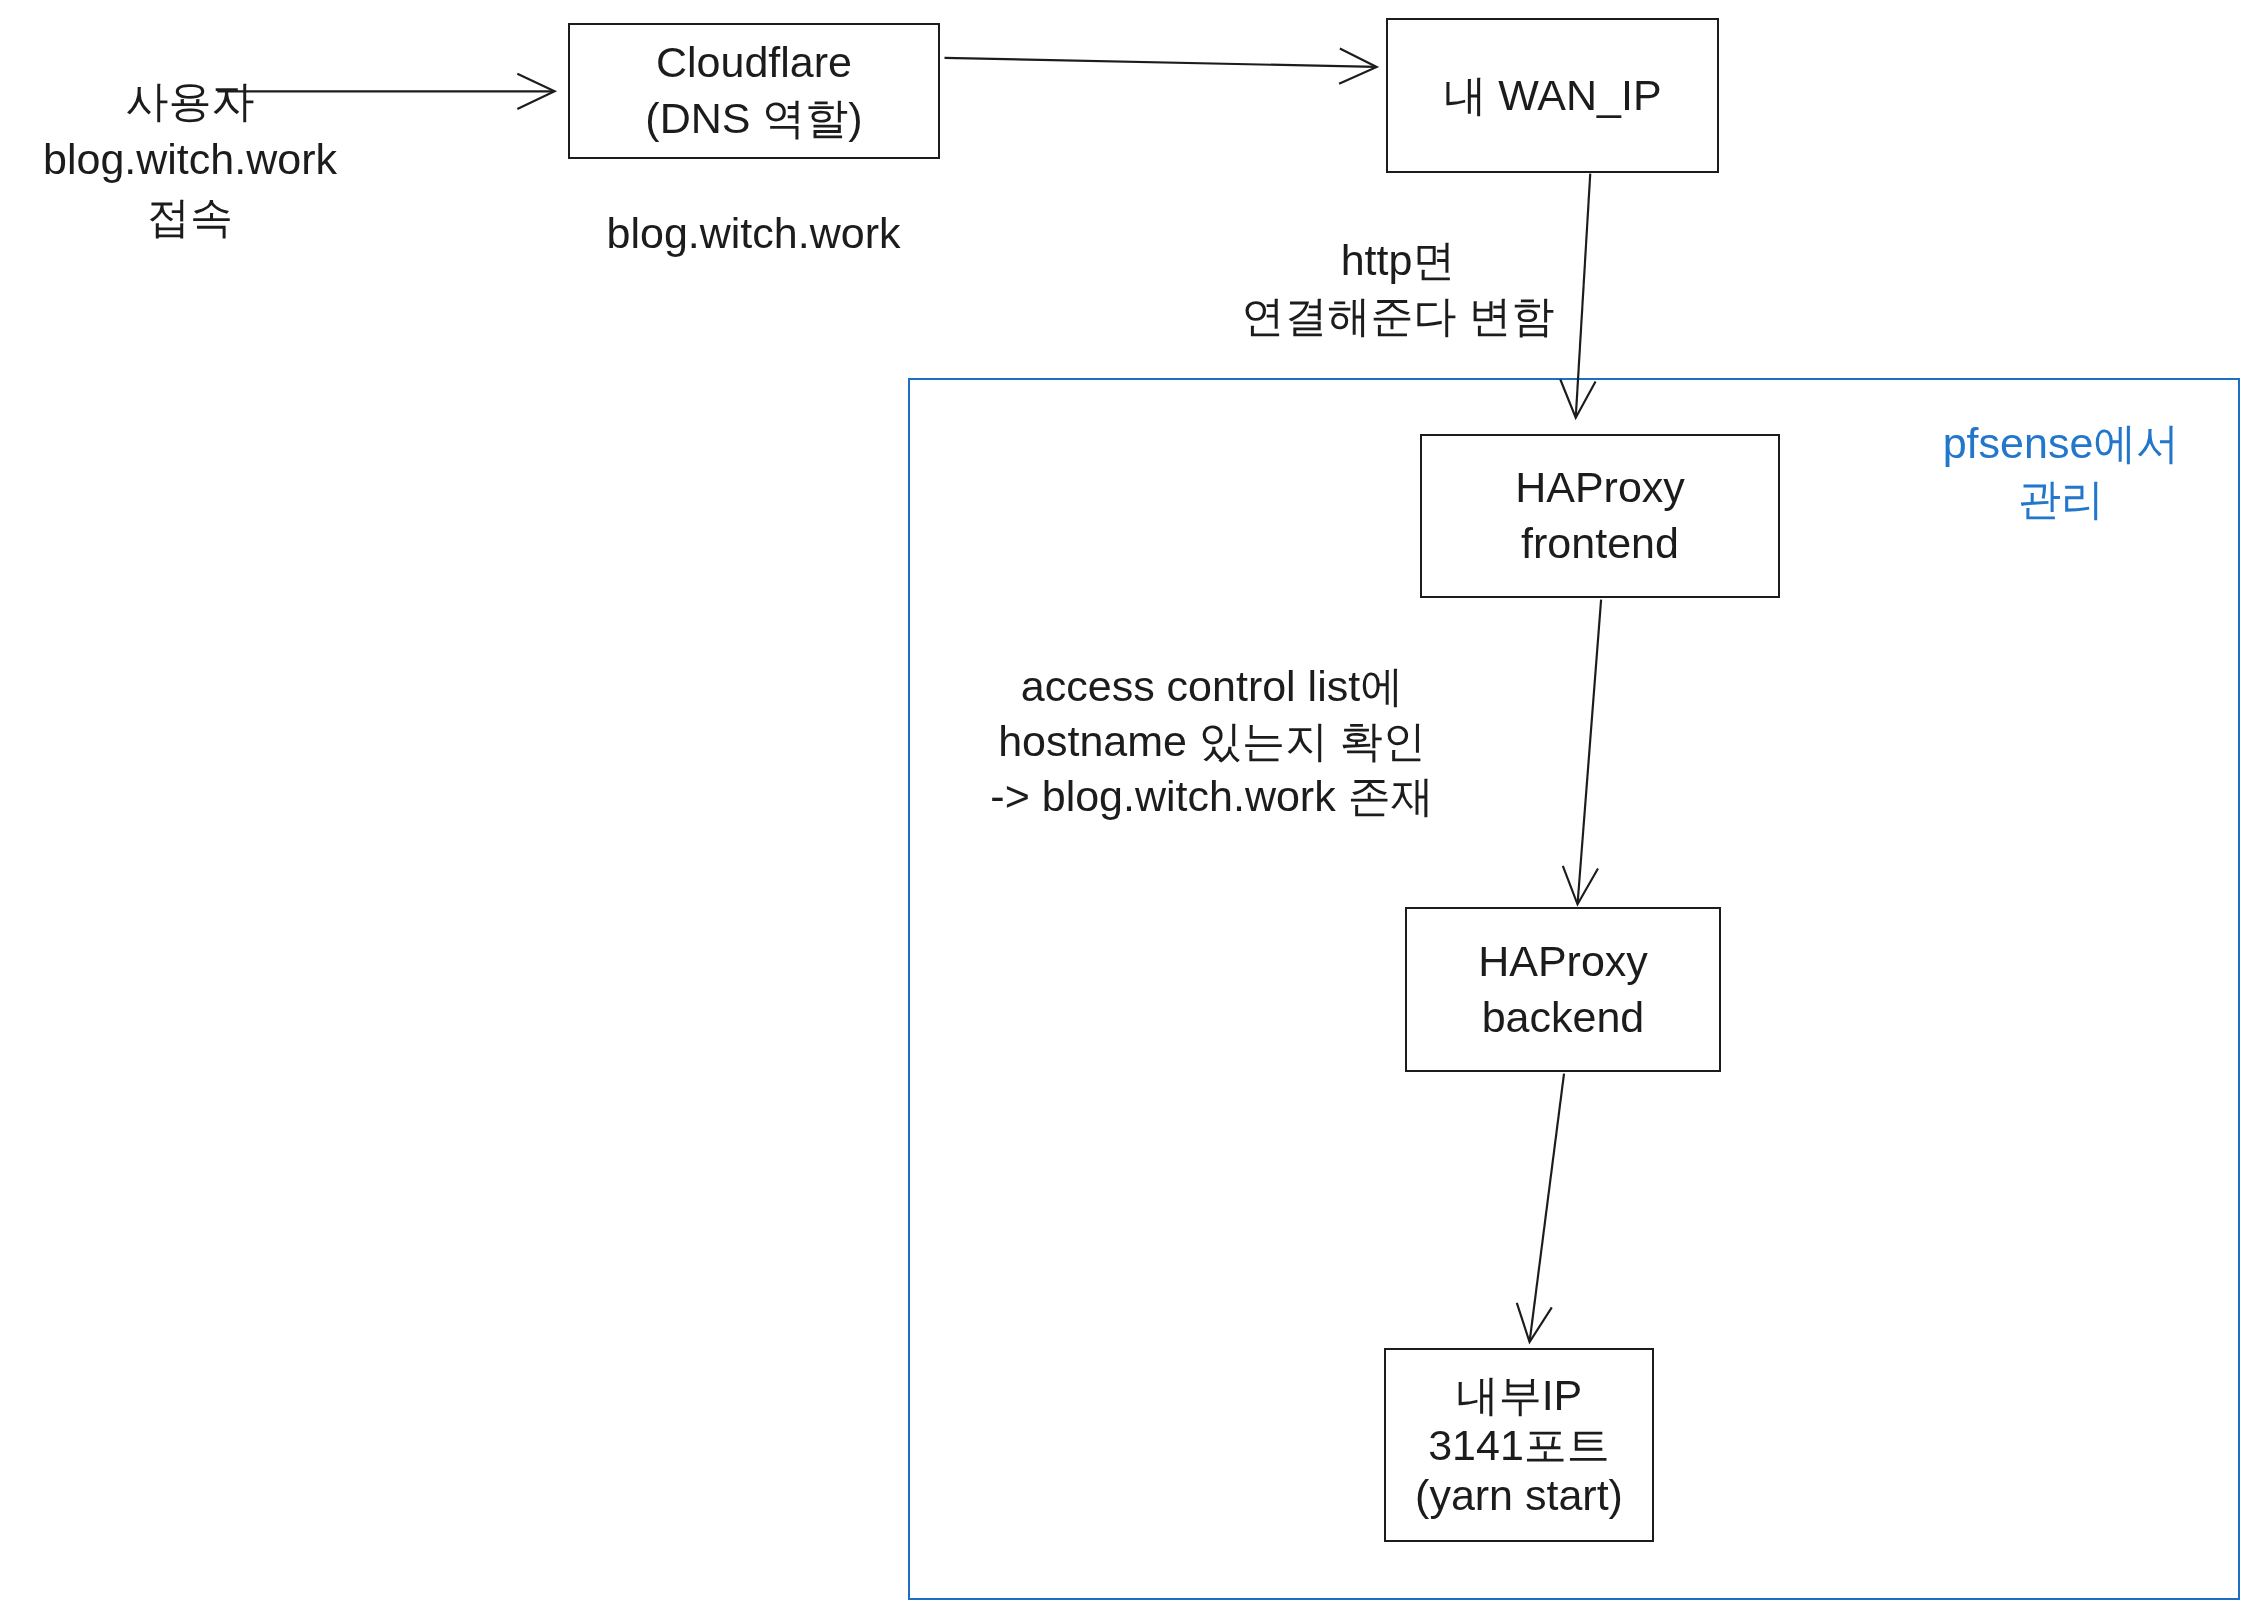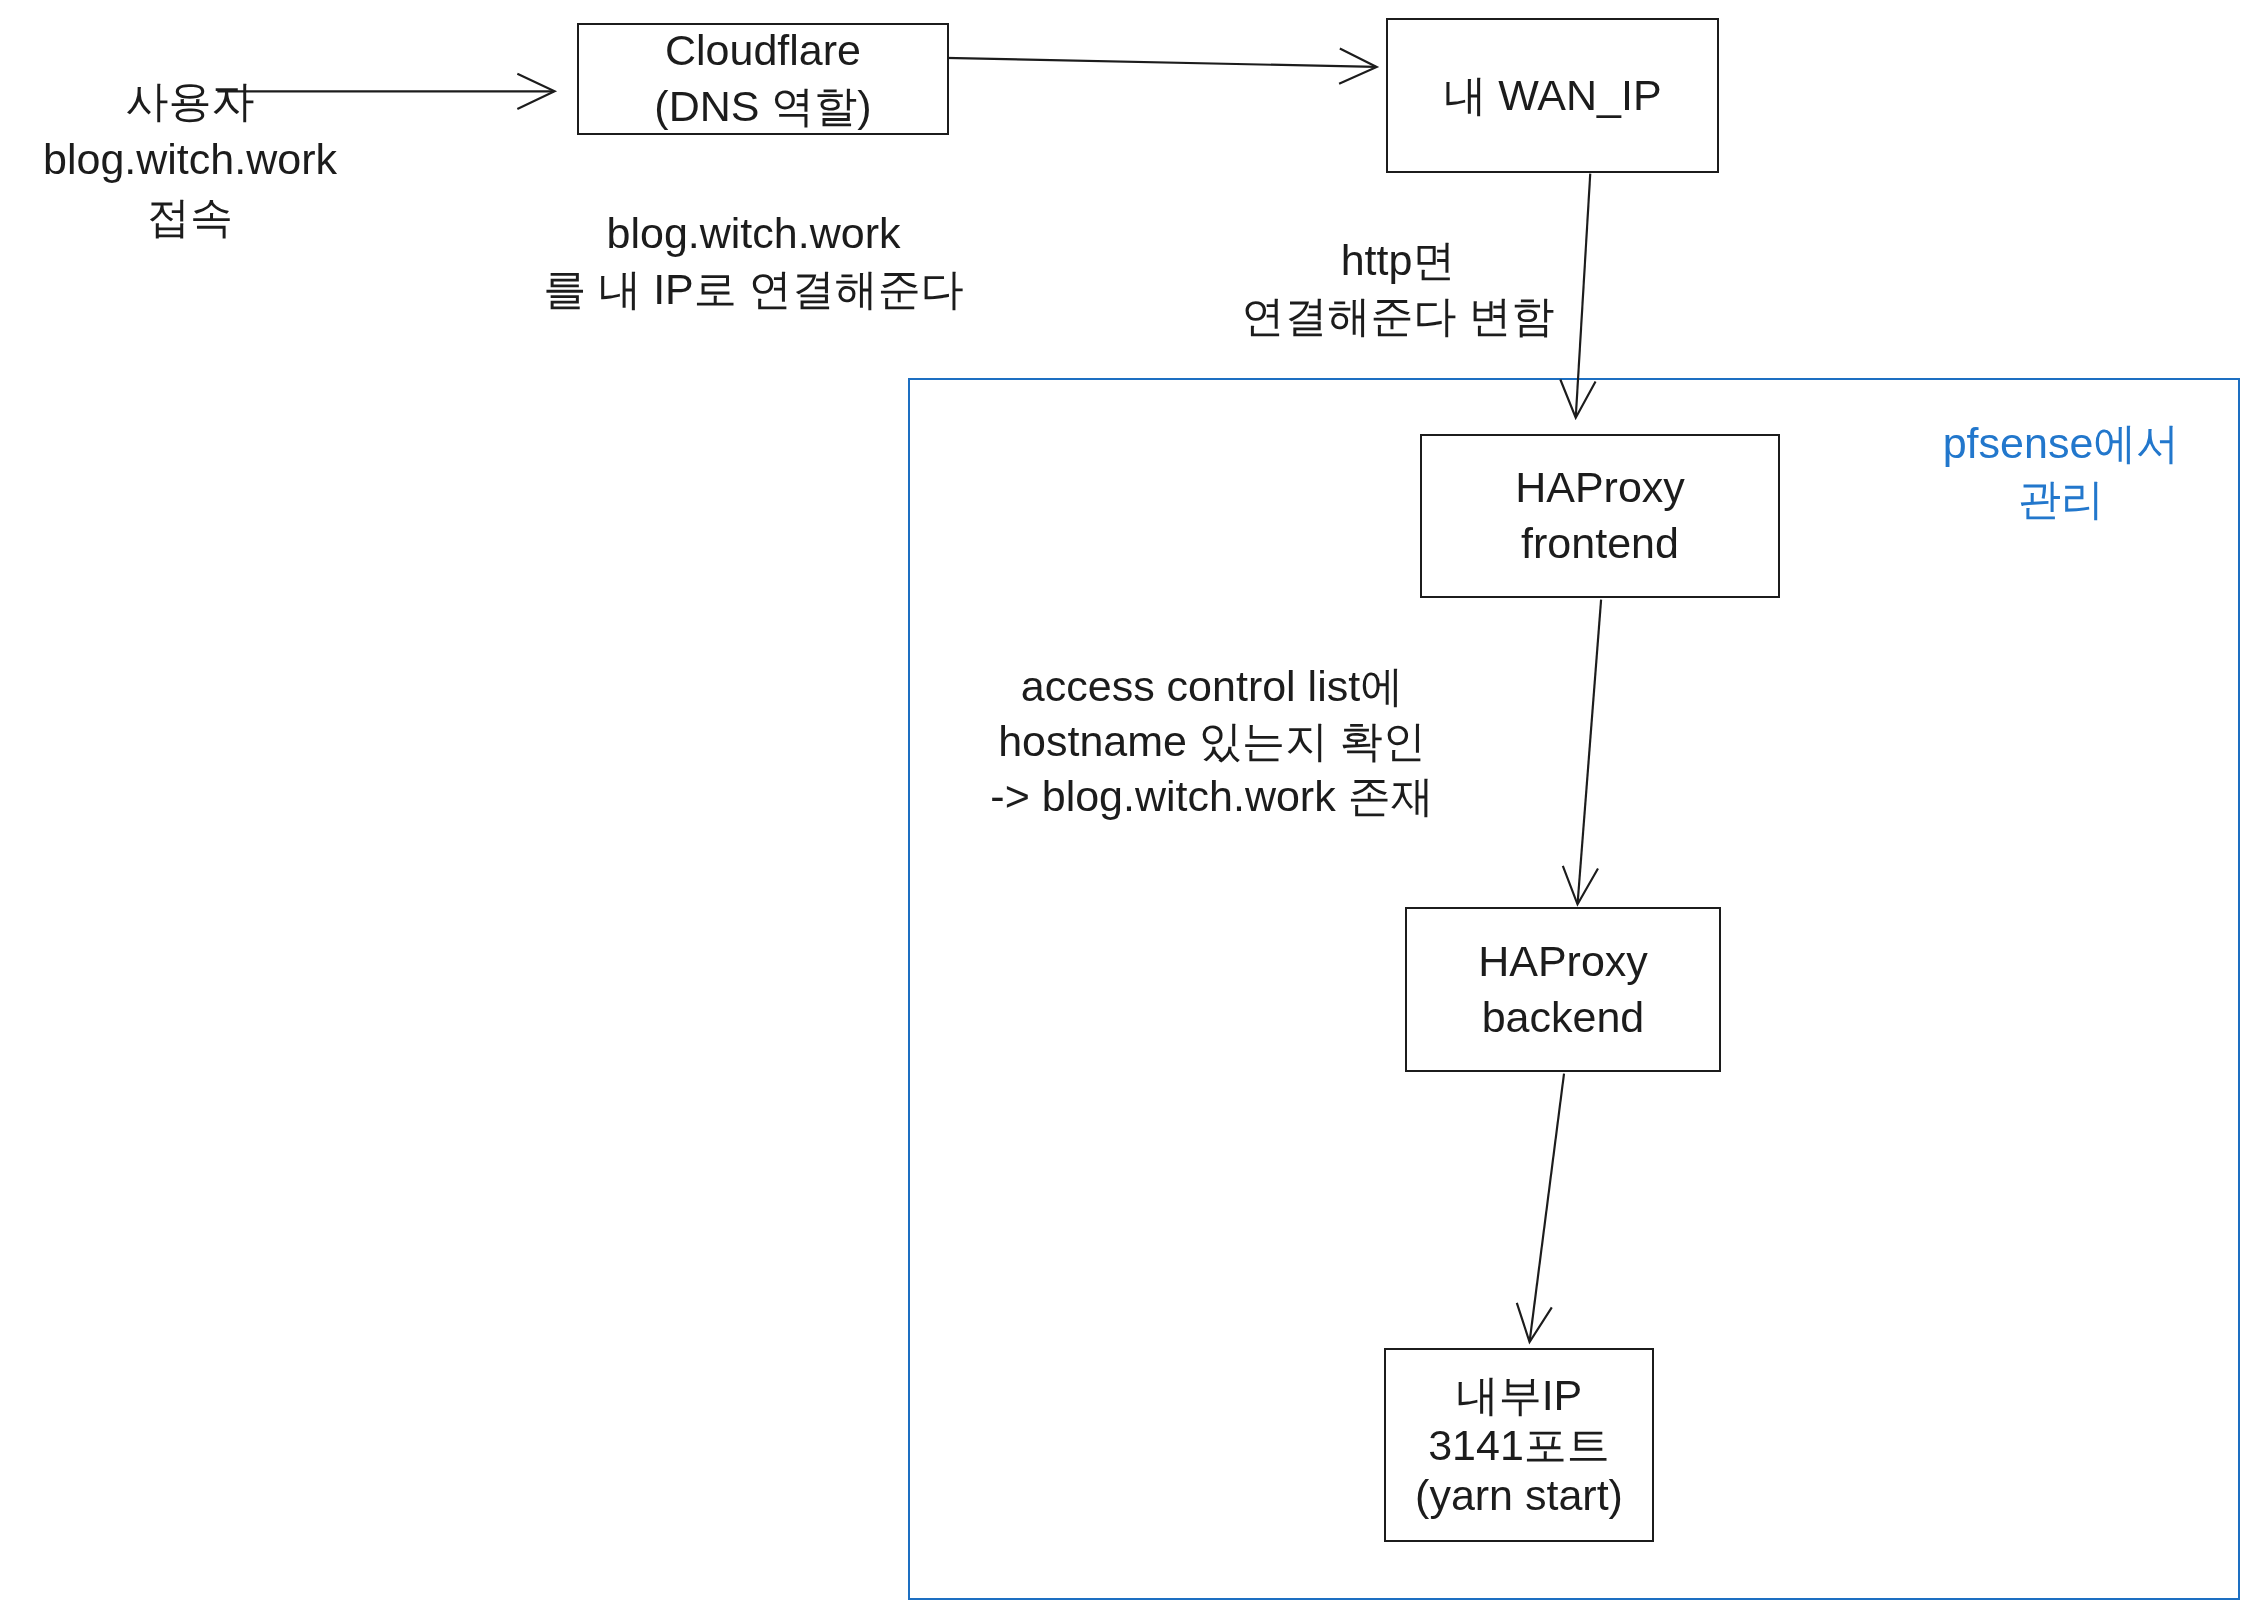--- a/index.html
+++ b/index.html
@@ -44,21 +44,21 @@
     box-sizing:border-box;
   }
   .note{
     position:absolute;
     text-align:center;
     font-size:43px;
     line-height:1.3;
     white-space:nowrap;
   }
   .note div{white-space:nowrap;}
-  .box-cloudflare{left:568px;top:22.6px;width:372px;height:112px;margin-left:9px;}
+  .box-cloudflare{left:568px;top:22.6px;width:372px;height:136px;}
   .box-wan{left:1386px;top:18px;width:333px;height:155px;}
   .box-frontend{left:1420px;top:434px;width:360px;height:164px;}
   .box-backend{left:1405px;top:907px;width:316px;height:165px;}
   .box-internal{left:1384px;top:1348px;width:270px;height:194px;line-height:1.17;align-items:center;}
   .note-user{left:0px;top:72px;width:380px;line-height:1.35;}
   .note-cloudflare{left:482px;top:206px;width:543px;}
   .note-http{left:1217px;top:233px;width:362px;text-align:center;}
   .note-acl{left:977px;top:659px;width:470px;line-height:1.28;}
   .region-pfsense{
     position:absolute;
@@ -99,21 +99,20 @@
     <div>접속</div>
   </div>
 
   <div class="box box-cloudflare">
     <div>Cloudflare</div>
     <div>(DNS 역할)</div>
   </div>
 
   <div class="note note-cloudflare">
     <div>blog.witch.work</div>
-    <div>를 내 IP로 연결해준다</div>
   </div>
 
   <div class="box box-wan">
     <div>내 WAN_IP</div>
   </div>
 
   <div class="note note-http">
     <div>http면</div>
     <div>연결해준다 변함</div>
   </div>

